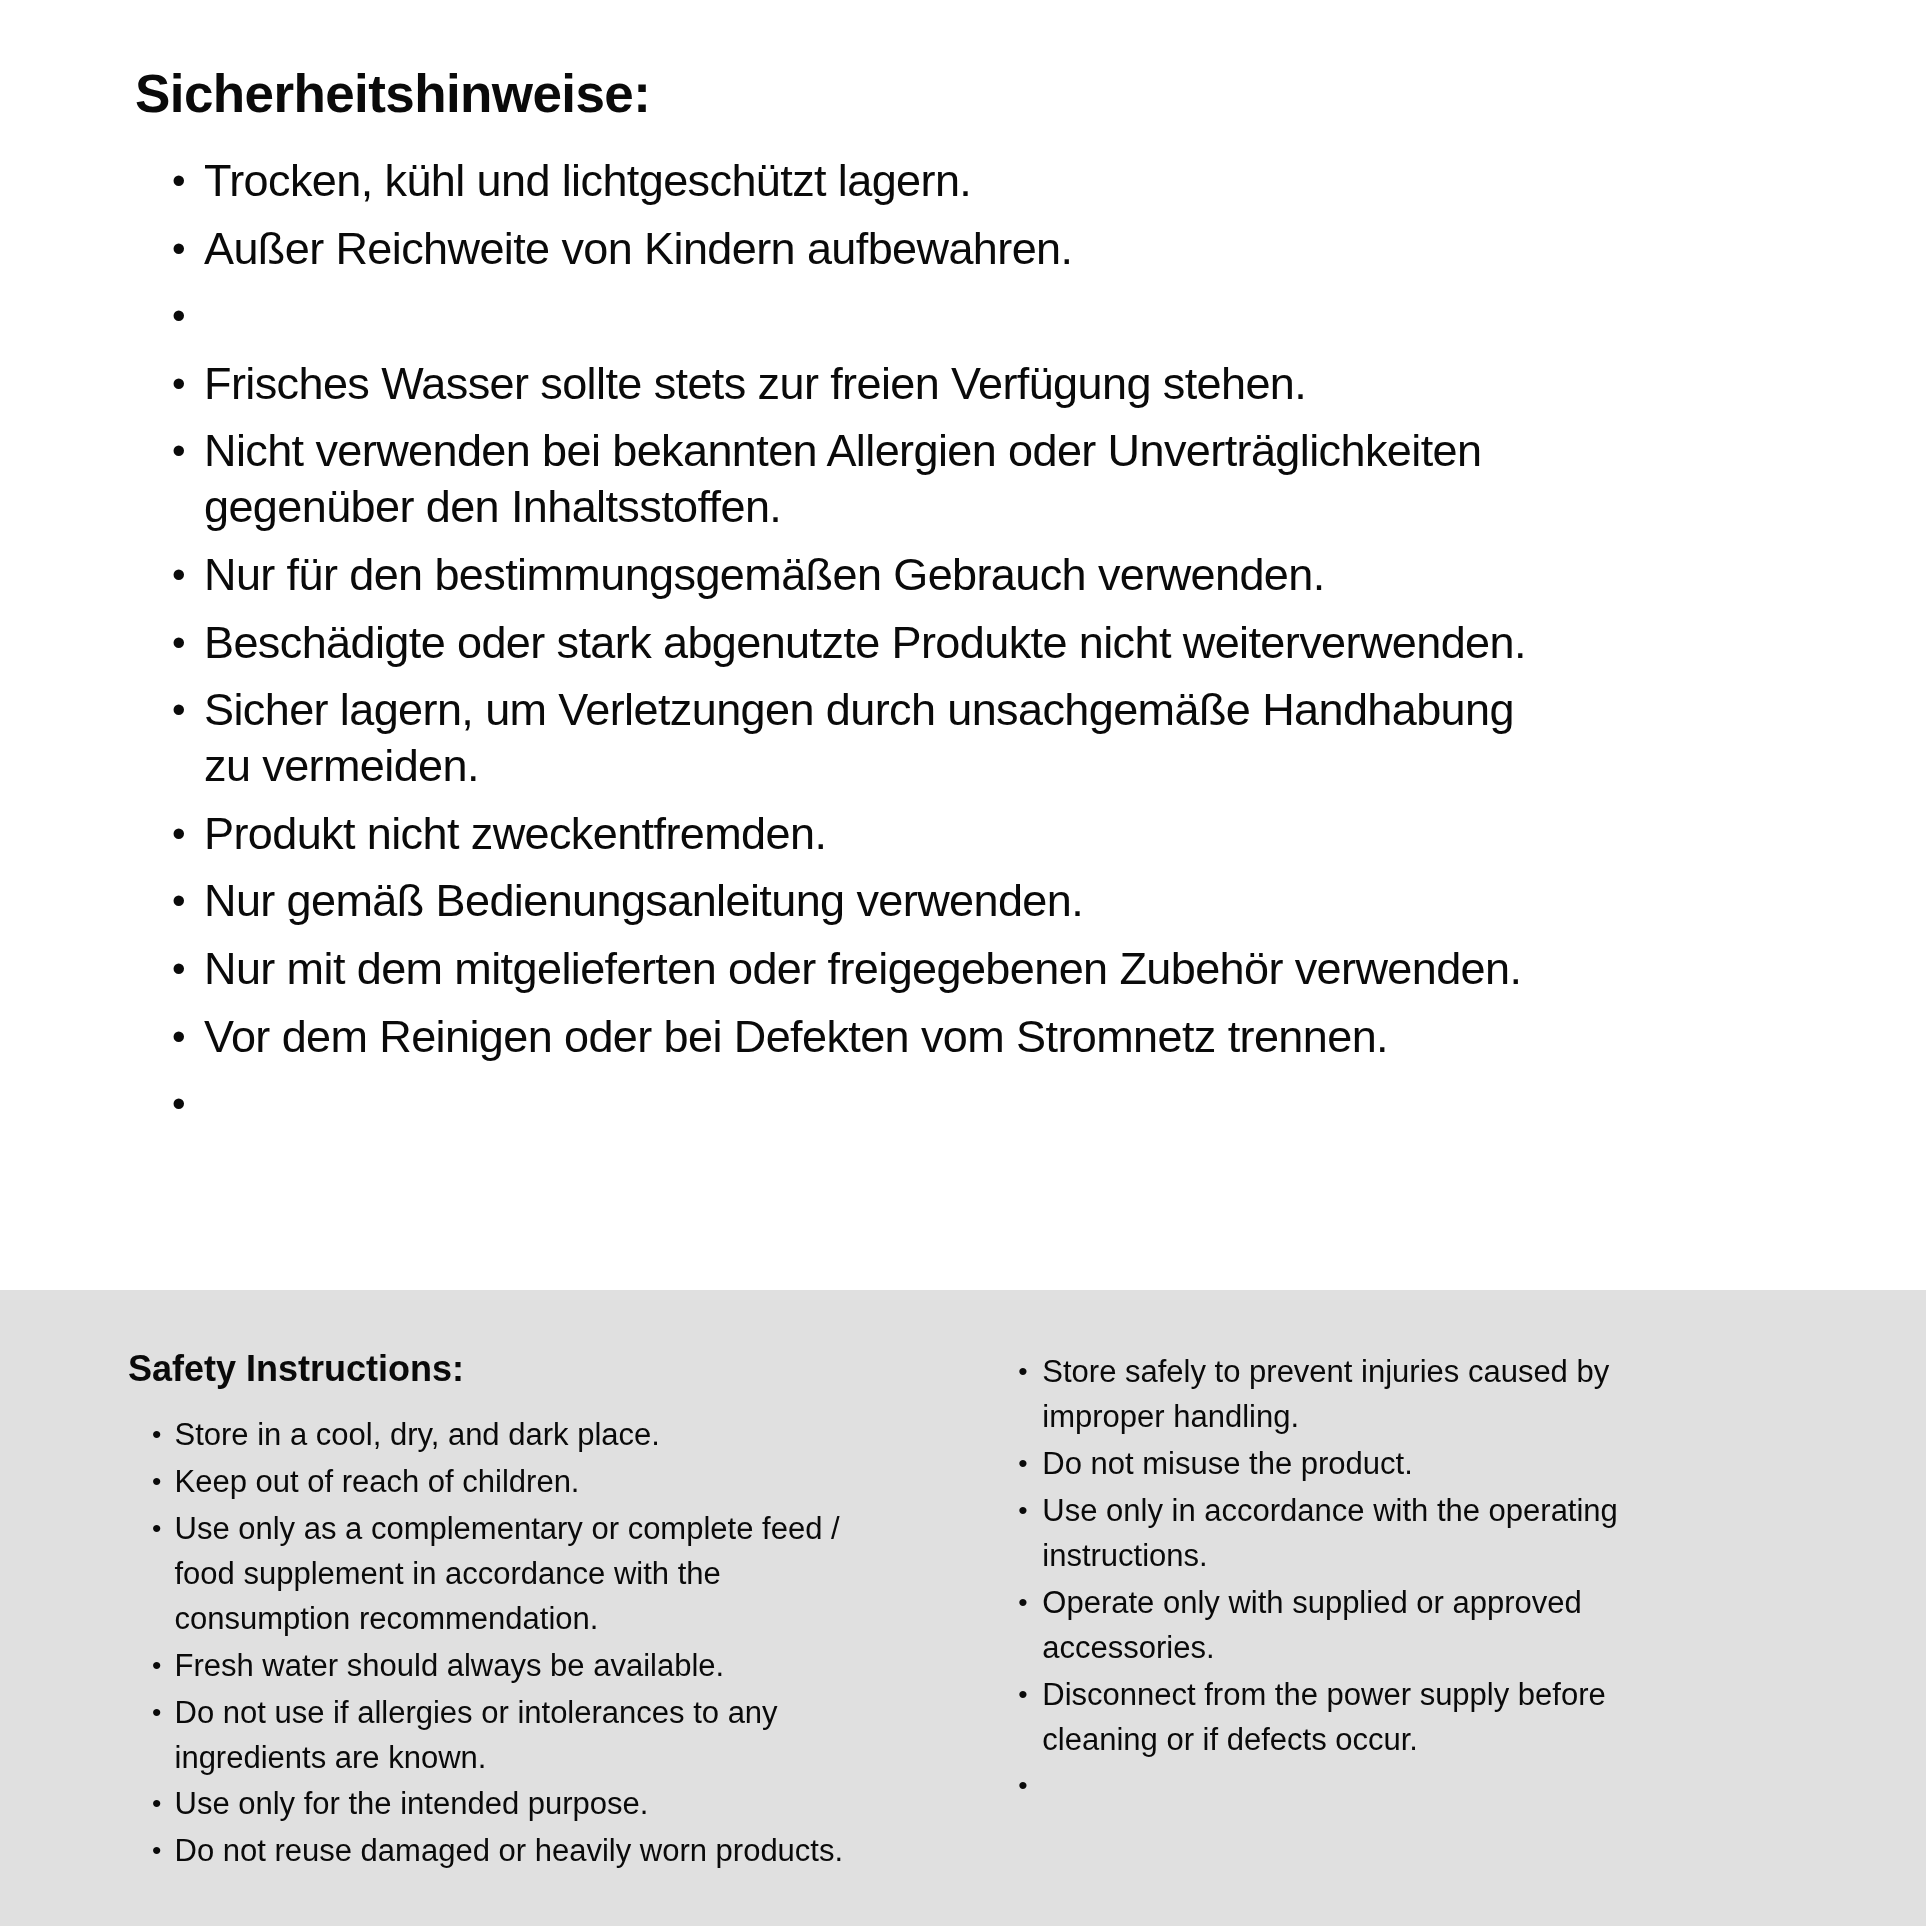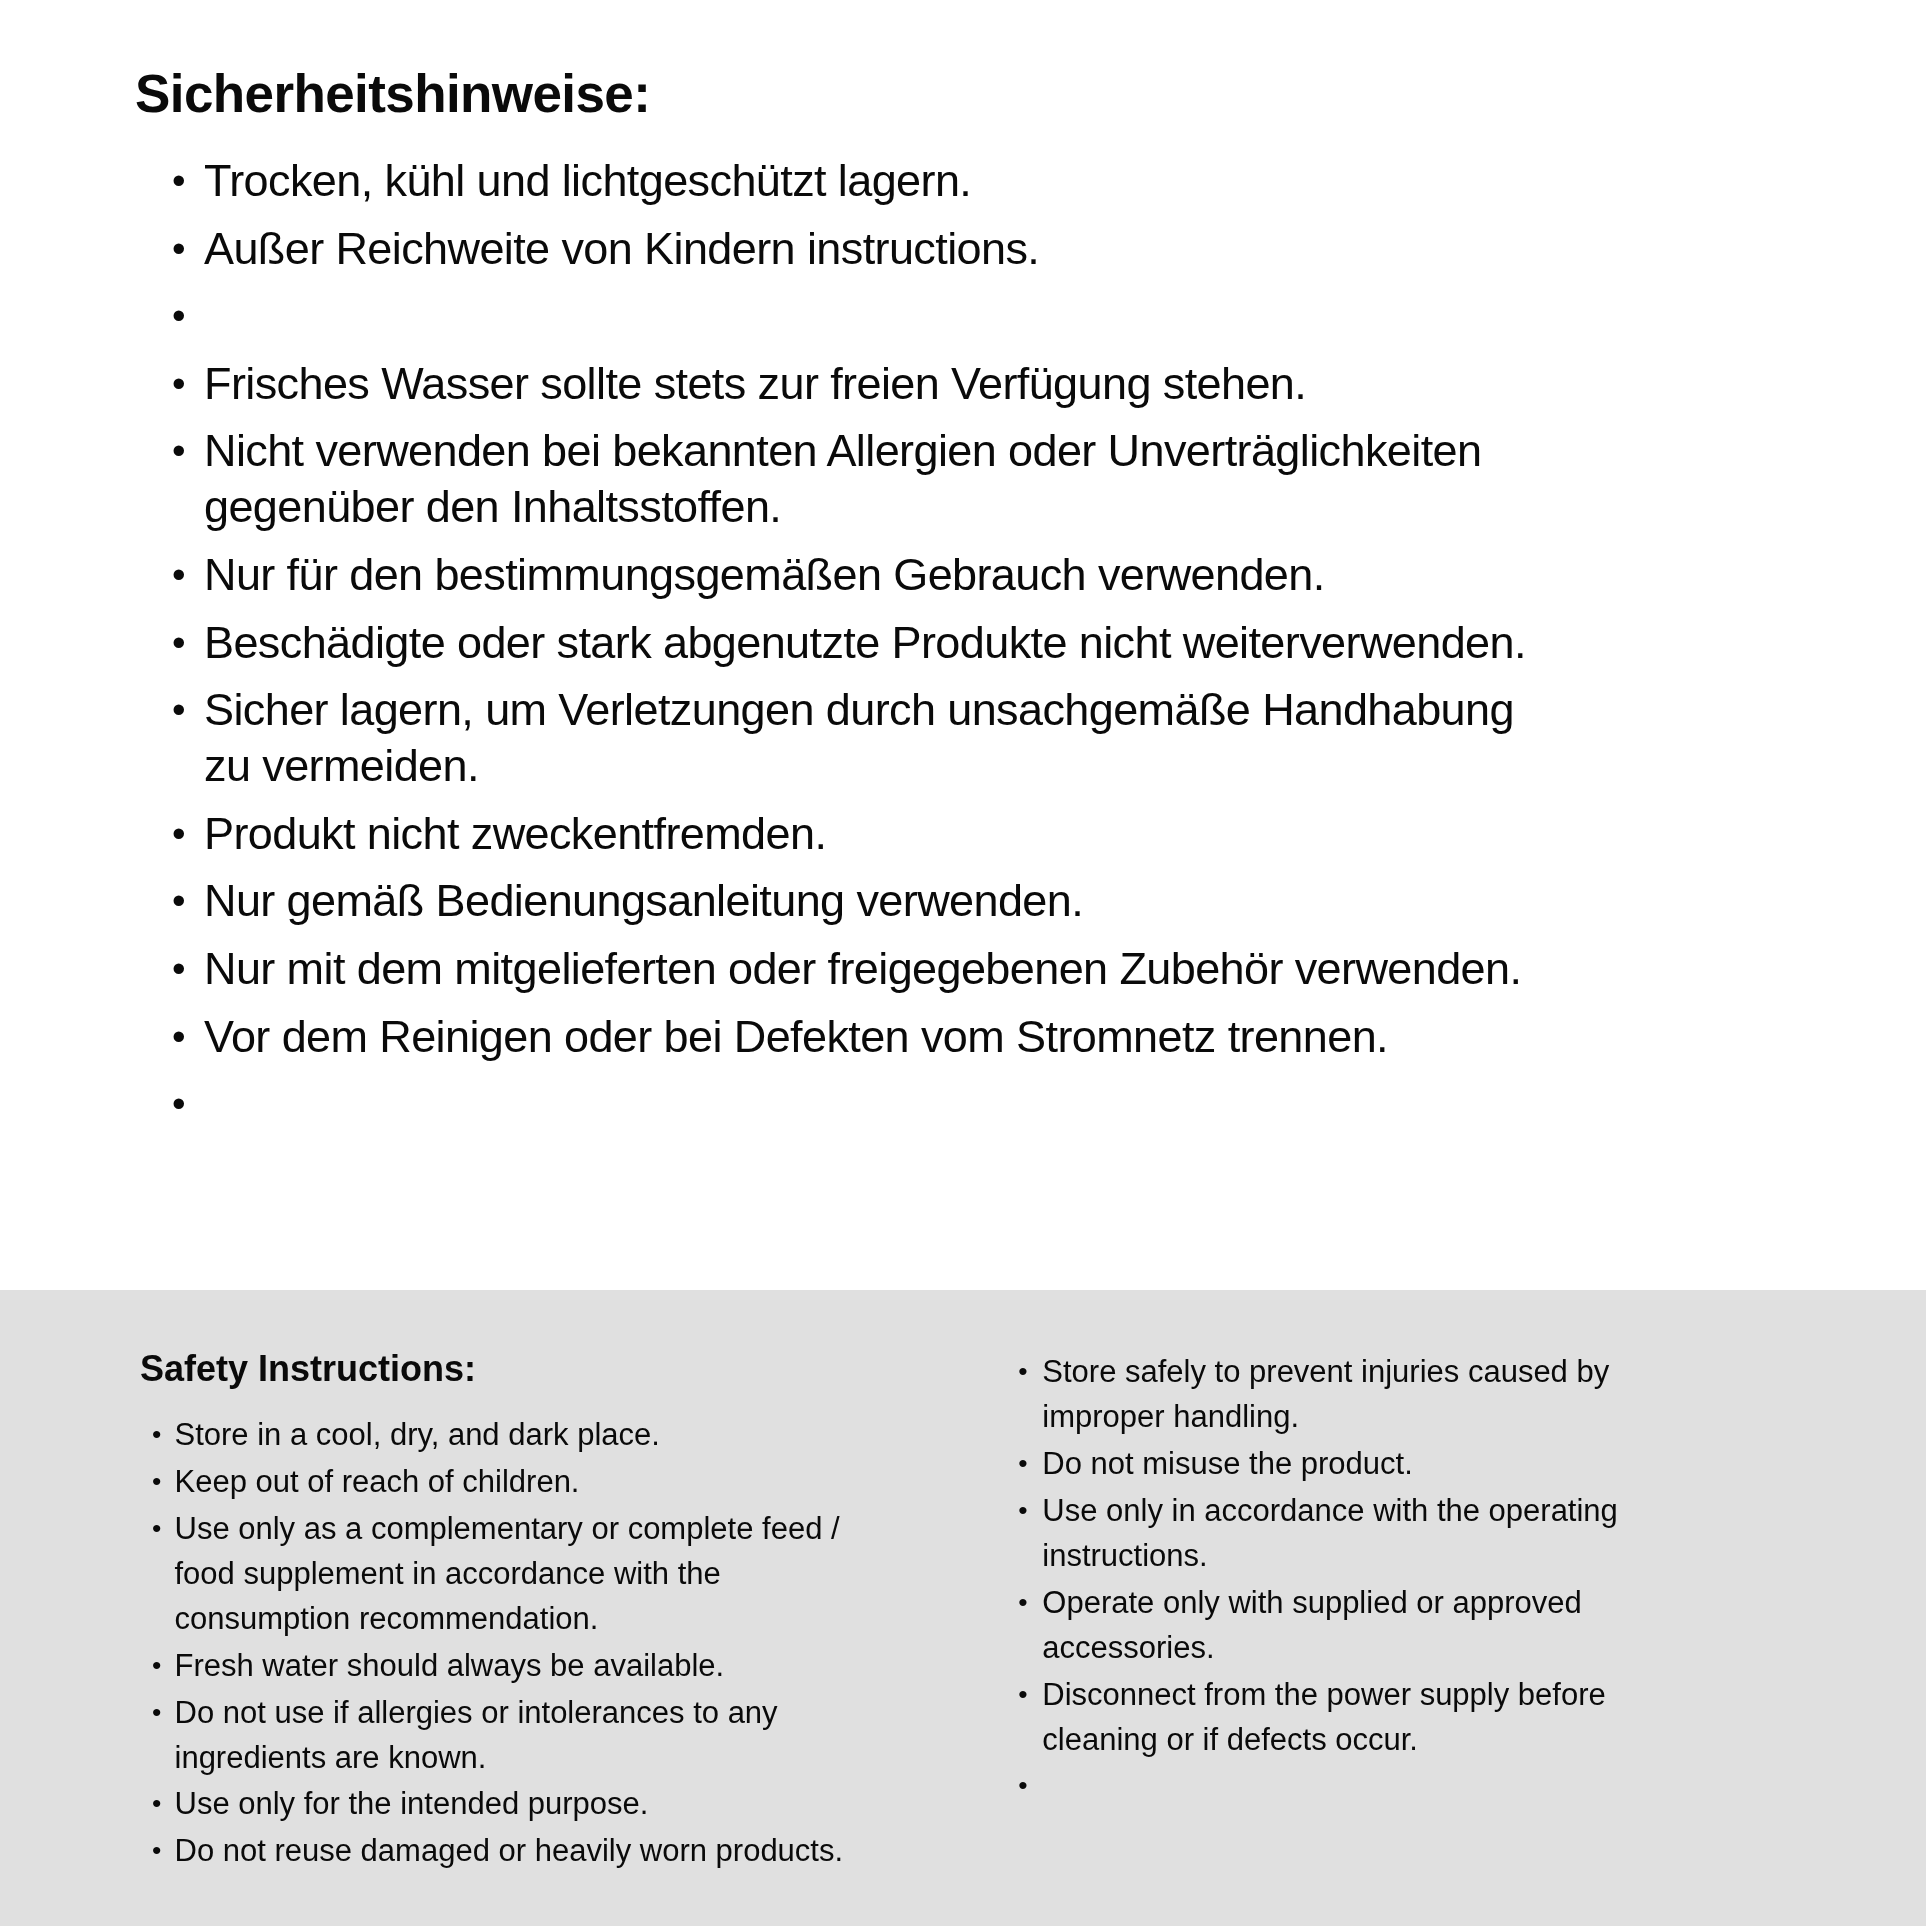--- a/index.html
+++ b/index.html
@@ -45,21 +45,21 @@
     box-sizing: border-box;
     height: 636px;
     background: #e0e0e0;
     padding: 59px 58px 0 128px;
     display: flex;
     align-items: flex-start;
   }
   .col-left { flex: 0 0 860px; }
   .col-right { flex: 1 1 auto; margin-left: 29px; }
   .section-en h2 {
-    margin: 0 0 23px 12px;
+    margin: 0 0 23px 0;
     font-size: 36px;
     line-height: 40px;
     font-weight: 700;
   }
   .en-list li {
     display: flex;
     align-items: flex-start;
     font-size: 31px;
     line-height: 45px;
     margin-bottom: 1.9px;
@@ -76,21 +76,21 @@
 
   <section class="section-de">
     <h1>Sicherheitshinweise:</h1>
     <ul class="list de-list">
       <li>
           <span class="marker">•</span>
           <span class="txt">Trocken, kühl und lichtgeschützt lagern.</span>
         </li>
       <li>
           <span class="marker">•</span>
-          <span class="txt">Außer Reichweite von Kindern instructions.</span>
+          <span class="txt">Außer Reichweite von Kindern aufbewahren.</span>
         </li>
       <li>
           <span class="marker">•</span>
         </li>
       <li>
           <span class="marker">•</span>
           <span class="txt">Frisches Wasser sollte stets zur freien Verfügung stehen.</span>
         </li>
       <li>
           <span class="marker">•</span>

